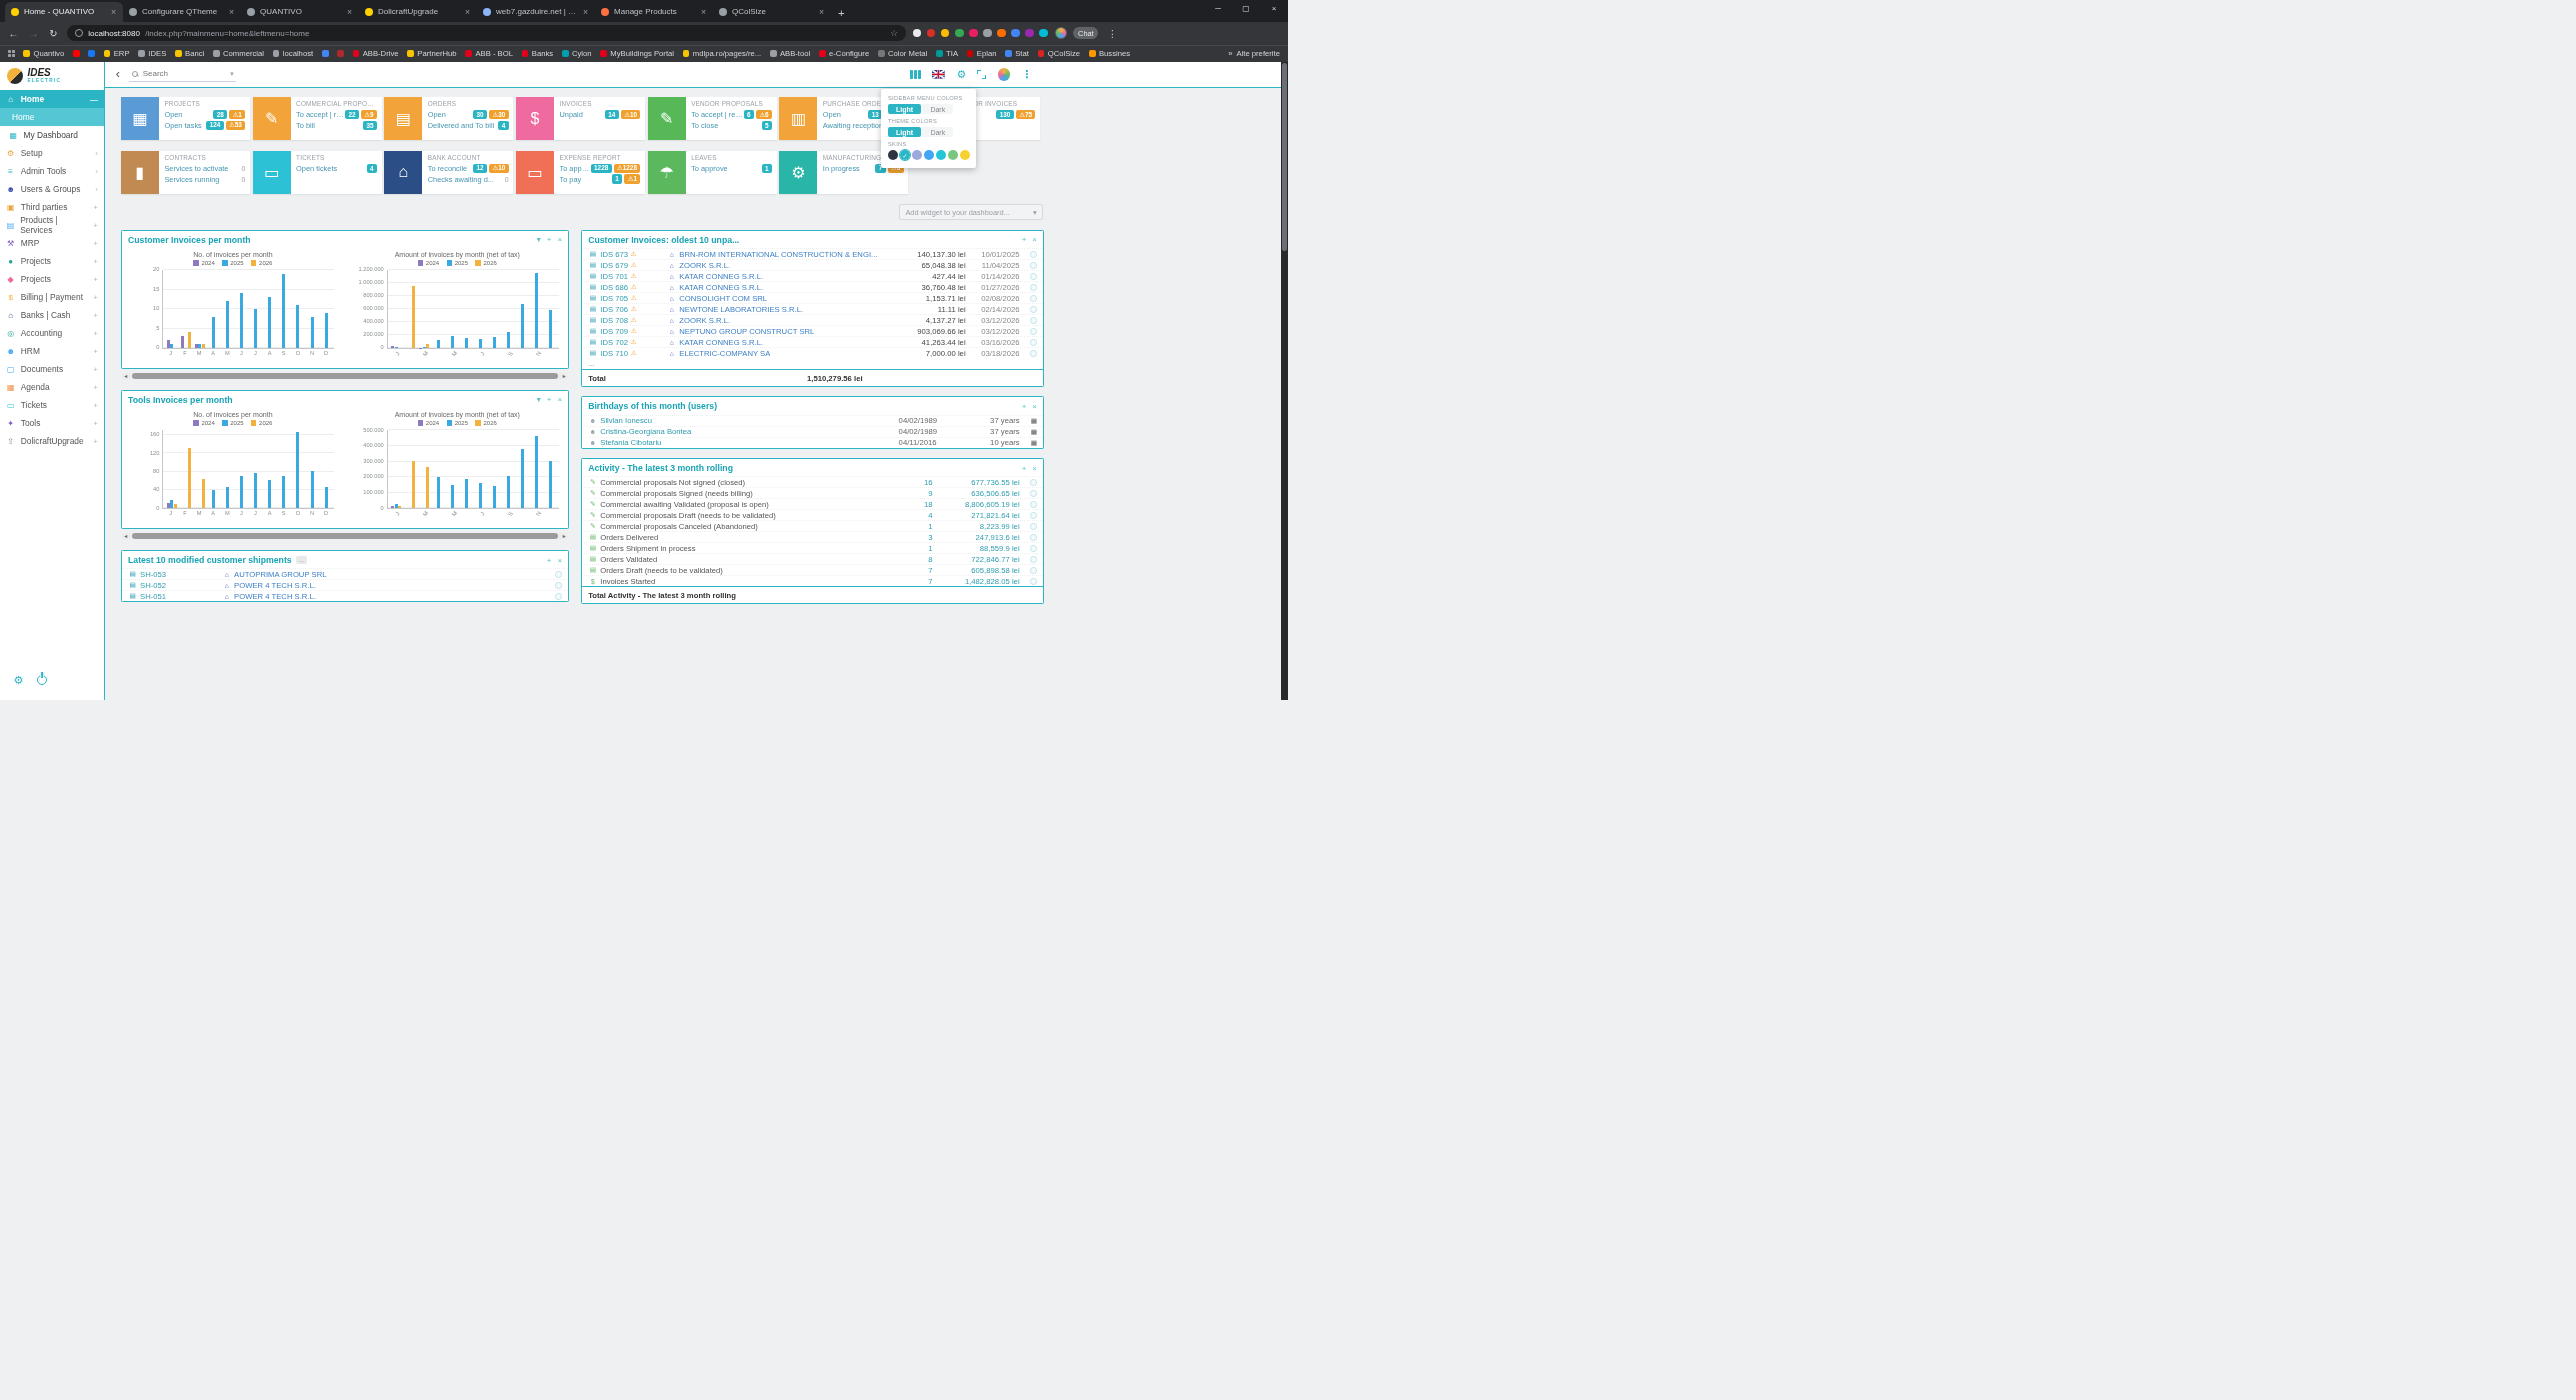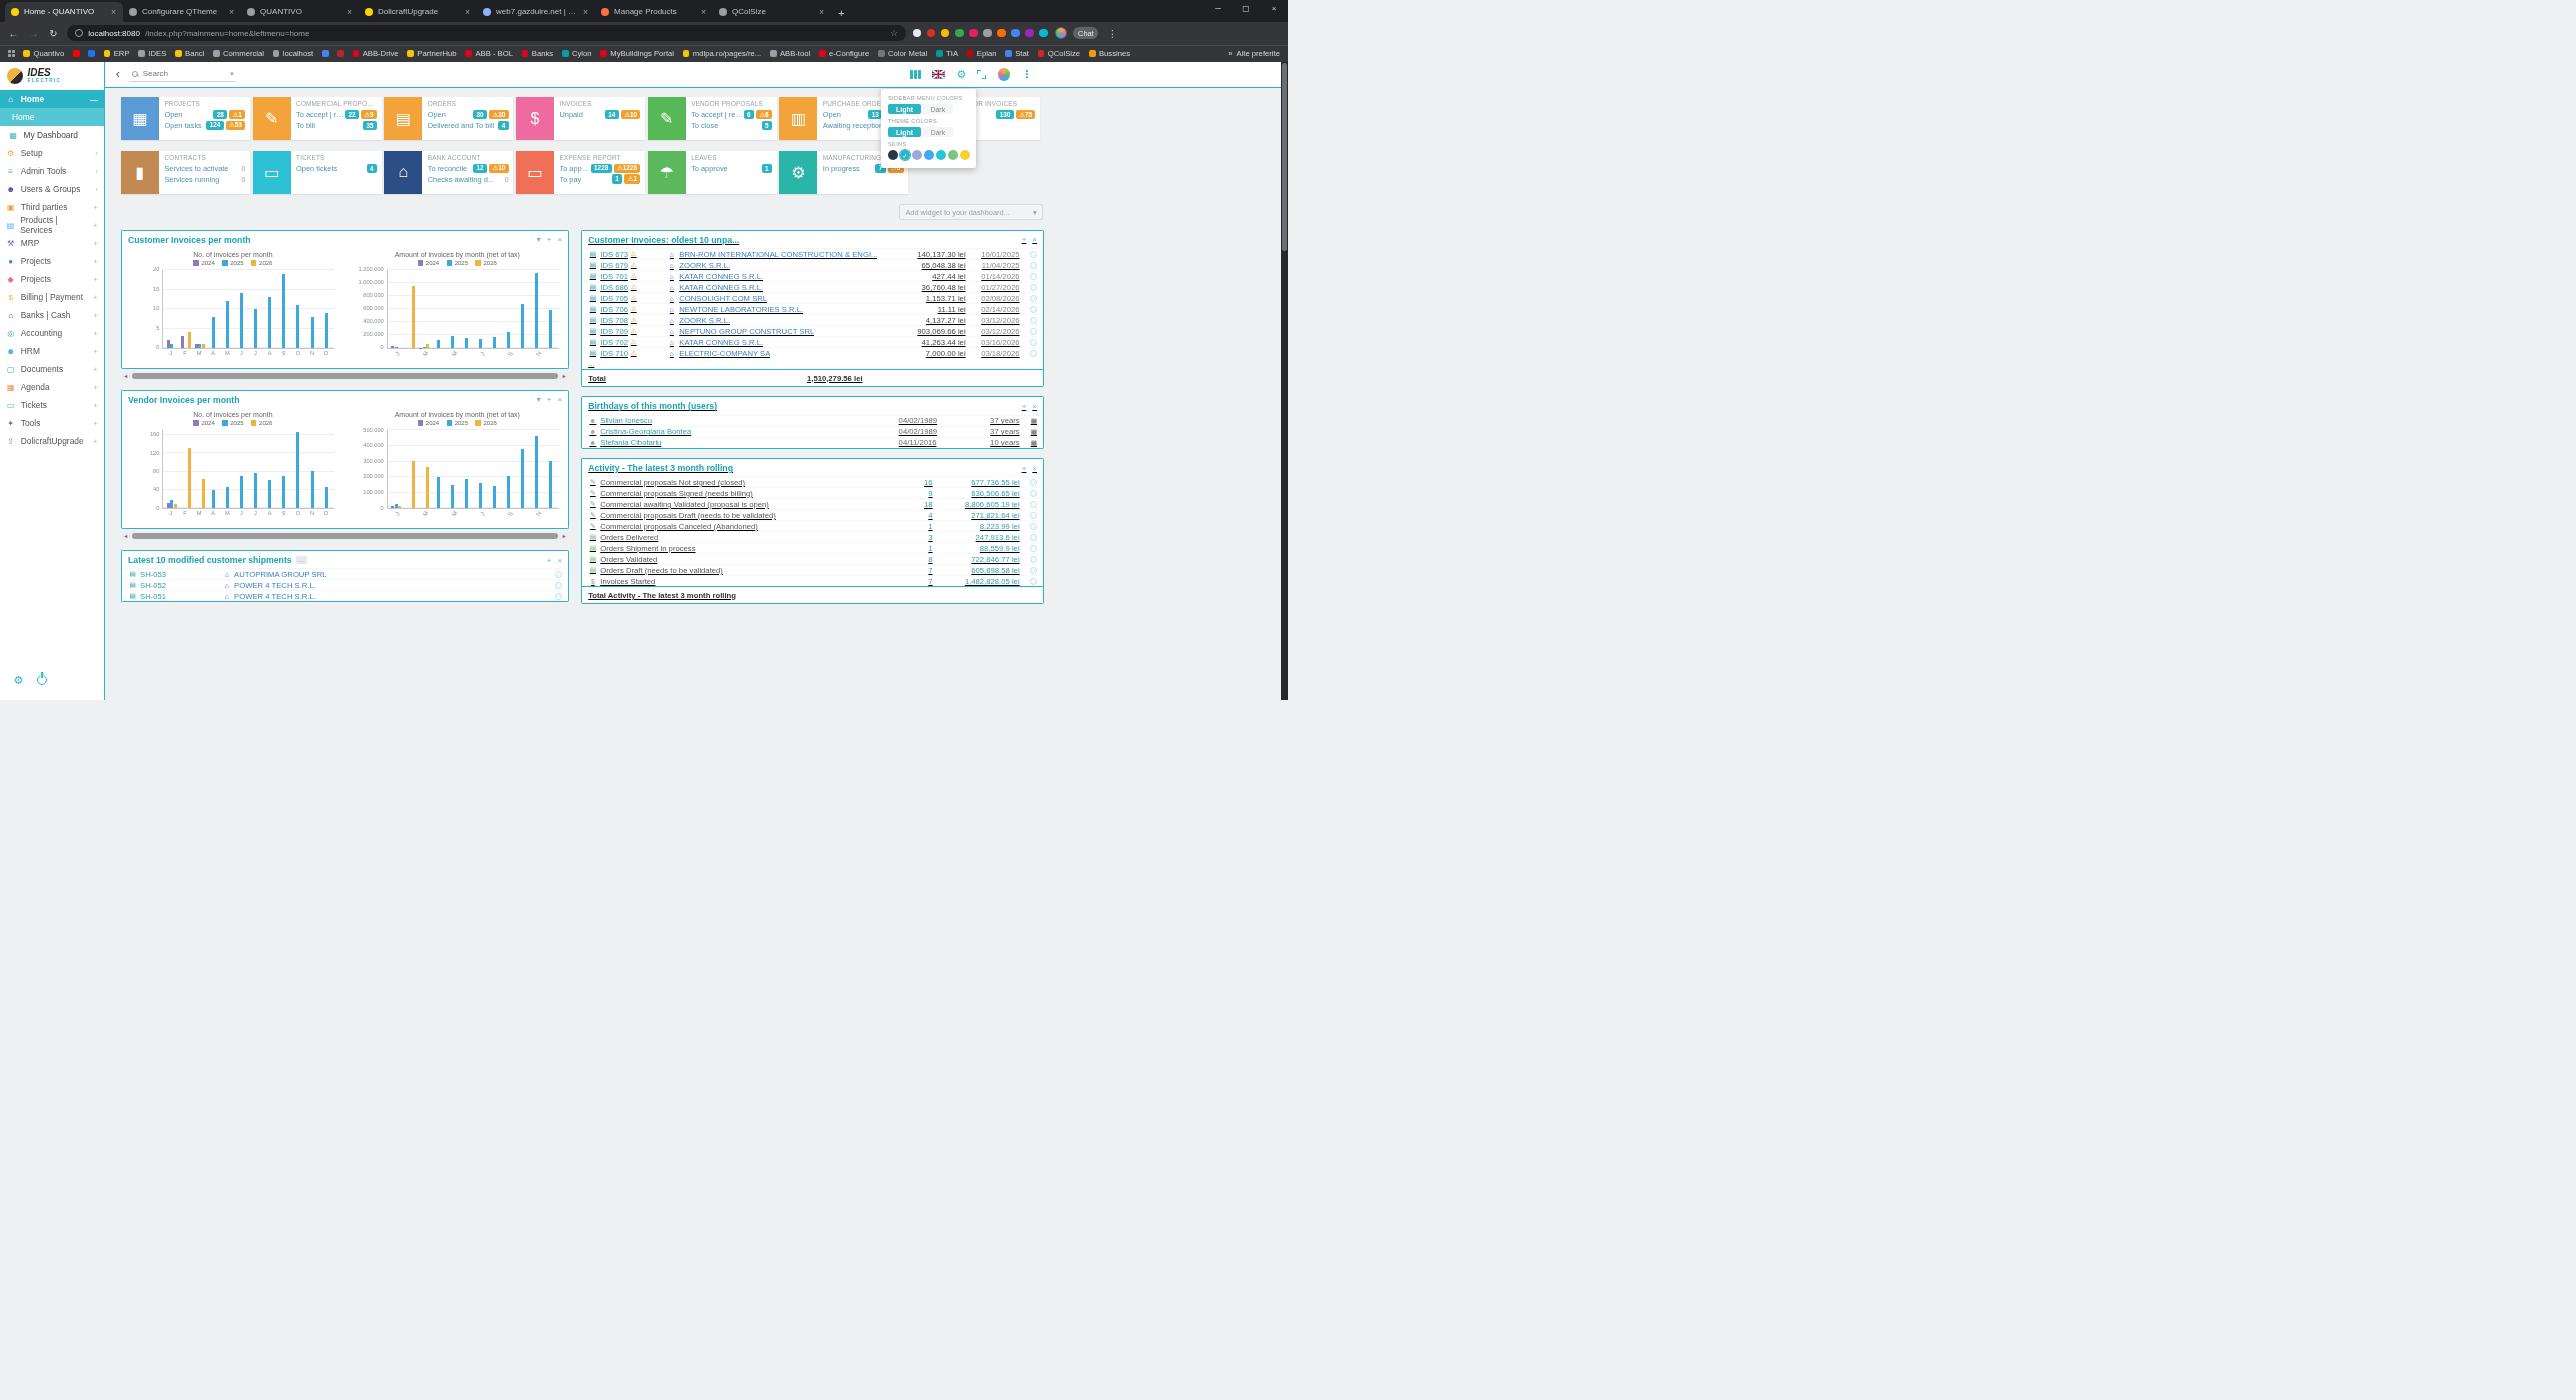--- a/index.html
+++ b/index.html
@@ -113,21 +113,21 @@
   .badge.warn { background:#efa02f; }
   .plainval { margin-left:auto; color:#9aa0a6; font-size:7px; }
 
   .addwidget-row { display:flex; justify-content:flex-end; width:922px; margin-bottom:9.4px; }
   .addwidget { width:144px; height:16px; background:#f2f3f5; border:0.7px solid #d6d9dc; border-radius:2px;
                display:flex; align-items:center; padding:0 5.4px; font-size:7.4px; color:#9aa0a6; }
   .addwidget .caret { margin-left:auto; }
 
   .cols2 { display:flex; gap:12px; }
   .col-left { width:455px; }
-  .col-right { width:493px;text-decoration:underline; }
+  .col-right { width:493px; }
 
   .wbox { background:#fff; border:0.7px solid #2bb5c4; border-radius:1.3px; margin-bottom:4px; }
   .wbox-head { display:flex; align-items:center; padding:4px 6px 3.4px 6px; }
   .wbox-title { color:#18a4b5; font-size:8.7px; font-weight:bold; }
   .dots-badge { background:#e7e9eb; color:#777; border-radius:2px; font-size:6px; padding:0 2.7px;
                 margin-left:4.7px; line-height:8px; }
   .wbox-icons { margin-left:auto; display:flex; gap:6px; color:#57c3cf; font-size:8px; }
   .wbox-icons span { cursor:pointer; }
 
   .hscroll { position:relative; height:6.7px; background:#ececec; border-radius:3.4px; margin:0 1.3px 10.7px 1.3px; }
@@ -1170,21 +1170,21 @@
             </div>
           </div>
           <div class="hscroll">
             <span class="arr l">◂</span>
             <span class="thumb"></span>
             <span class="arr r">▸</span>
           </div>
 
           <div class="wbox">
             <div class="wbox-head">
-              <span class="wbox-title">Vendor Invoices per month</span>
+              <span class="wbox-title">Tools Invoices per month</span>
               <span class="wbox-icons">
                 <span>▾</span>
                 <span>+</span>
                 <span>×</span>
               </span>
             </div>
             <div class="charts-row">
               <div class="subchart">
                   <div class="chart-title">No. of invoices per month</div>
                   <div class="chart-legend">

